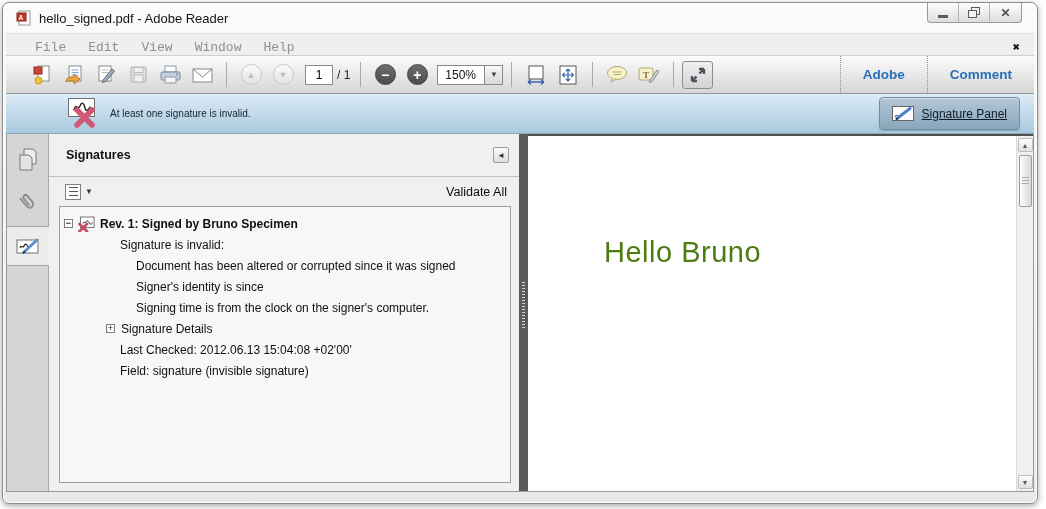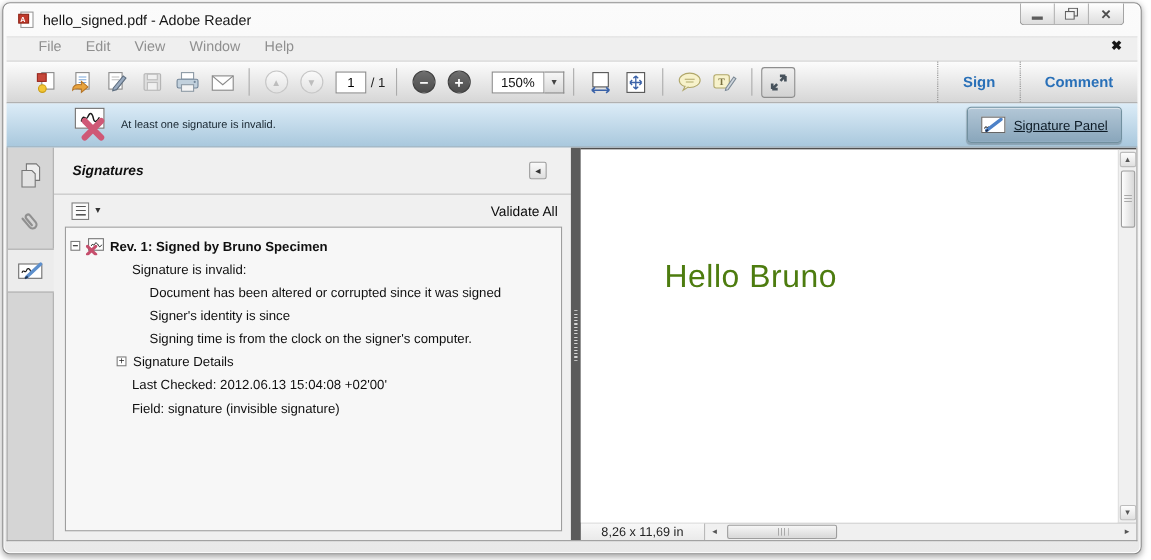--- a/index.html
+++ b/index.html
@@ -17,39 +17,39 @@
   .title-text { font-size:13px; color:#141414; }
   .win-controls { position:absolute; right:12px; top:0; display:flex;
     border:1px solid #9b9b9b; border-top:none; border-radius:0 0 4px 4px; overflow:hidden;
     background:linear-gradient(#ffffff,#dddddd); }
   .wc-btn { width:31px; height:19px; display:flex; align-items:center; justify-content:center; border-right:1px solid #b4b4b4; cursor:default; }
   .wc-btn:last-child { border-right:none; }
   .wc-min-glyph { width:10px; height:3px; background:#5c5c5c; margin-top:7px; }
   .wc-close-glyph { font-size:12px; font-weight:bold; color:#4e4e4e; }
 
   
-  .menubar { height:22px; display:flex; align-items:flex-start; padding-left:18px; background:#efefef; border-top:1px solid #e2e2e2; }
+  .menubar { height:22px; display:flex; align-items:flex-end; padding-left:18px; background:#efefef; border-top:1px solid #e2e2e2;font-family:Liberation Mono, monospace; }
   .menu-item { font-size:13px; color:#8f8f8f; padding:0 11px; }
   .menubar-close { margin-left:auto; margin-right:14px; font-size:12px; font-weight:bold; color:#161616; }
 
   
   .toolbar { height:39px; display:flex; align-items:center; padding-left:20px;
     background:linear-gradient(#fcfcfc, #e7e7e7 55%, #d6d6d6);
     border-top:1px solid #cfcfcf; border-bottom:1px solid #979797; }
   .tbtn { width:28px; height:28px; display:flex; align-items:center; justify-content:center; margin:0 2px; }
   .tsep { width:1px; height:25px; background:#ababab; margin:0 8px; }
   .circle-dis { width:21px; height:21px; border-radius:50%; background:linear-gradient(#fafafa,#e3e3e3);
     border:1px solid #c6c6c6; color:#bdbdbd; font-size:9px; display:flex; align-items:center; justify-content:center; }
   .circle-dark { width:21px; height:21px; border-radius:50%; background:linear-gradient(#6e6e6e,#4c4c4c);
     border:1px solid #3f3f3f; color:#ffffff; font-size:14px; font-weight:bold; line-height:1;
     display:flex; align-items:center; justify-content:center; }
   .pagebox { width:28px; height:20px; border:1px solid #8a8a8a; background:#ffffff; font-size:12px;
     text-align:center; margin:0 4px 0 6px; font-family:"Liberation Sans", sans-serif; }
   .pagetotal { font-size:12px; color:#222; margin-right:2px; }
-  .zoombox { display:flex; margin-left:14px; }
+  .zoombox { display:flex; margin-left:4px; }
   .zoomfield { width:48px; height:20px; border:1px solid #8a8a8a; background:#ffffff; font-size:12px; color:#111;
     display:flex; align-items:center; padding-left:7px; }
   .zoomcaret { width:18px; height:20px; border:1px solid #8a8a8a; border-left:none;
     background:linear-gradient(#f7f7f7,#d9d9d9); display:flex; align-items:center; justify-content:center;
     font-size:8px; color:#444; }
   .expandbtn { width:31px; height:28px; border:1px solid #8d8d8d; border-radius:3px;
     background:linear-gradient(#f0f0f0,#d2d2d2); display:flex; align-items:center; justify-content:center; }
   .tb-right { margin-left:auto; display:flex; align-items:stretch; height:100%; }
   .tb-link { display:flex; align-items:center; padding:0 22px; font-size:13.5px; font-weight:bold; color:#2970b8; }
   .dotsep { border-left:1px dotted #8f8f8f; }
@@ -70,21 +70,21 @@
   .sigpanel-label { font-size:12px; color:#0d1b26;text-decoration:underline; }
 
   
   .main { flex:1; display:flex; border:1px solid #9a9a9a; border-top:none; background:#f0f0f0; overflow:hidden; }
 
   .sidebar { width:42px; background:#d5d5d5; border-right:1px solid #a9a9a9; padding-top:6px; }
   .sb-item { width:42px; height:40px; display:flex; align-items:center; justify-content:center; margin-bottom:3px; }
   .sb-item.selected { background:#ececec; border-top:1px solid #a5a5a5; border-bottom:1px solid #a5a5a5; width:43px; }
 
   .sigpanel { width:470px; display:flex; flex-direction:column; background:#f0f0f0; }
-  .panel-header { height:43px; border-bottom:1px solid #c0c0c0; display:flex; align-items:center; padding:0 22px 0 17px;font-style:italic; }
+  .panel-header { height:43px; border-bottom:1px solid #c0c0c0; display:flex; align-items:center; padding:0 10px 0 17px; }
   .panel-title { font-size:12.5px; font-weight:bold; color:#101010; }
   .panel-collapse { margin-left:auto; width:16px; height:16px; border:1px solid #9d9d9d; border-radius:2px;
     background:linear-gradient(#fafafa,#dedede); display:flex; align-items:center; justify-content:center;
     font-size:8px; color:#333; }
   .panel-toolbar { height:29px; display:flex; align-items:center; padding:0 12px 0 16px; }
   .optbtn { display:flex; align-items:center; gap:4px; }
   .optbox { width:16px; height:16px; border:1px solid #7f7f7f; background:#fbfbfb; display:flex; align-items:center; justify-content:center; }
   .optlines { width:9px; height:9px;
     background:repeating-linear-gradient(to bottom,#555 0 1px, transparent 1px 4px); }
   .optcaret { font-size:8px; color:#333; }
@@ -267,21 +267,21 @@
     </div>
     <div class="tsep"></div>
     <div class="expandbtn">
       <svg width="18" height="18" viewBox="0 0 18 18">
         <path d="M10.5 7.5 L15 3 M15 3 h-5 M15 3 v5" fill="none" stroke="#47525c" stroke-width="2.4"></path>
         <path d="M7.5 10.5 L3 15 M3 15 h5 M3 15 v-5" fill="none" stroke="#47525c" stroke-width="2.4"></path>
       </svg>
     </div>
     <div class="tb-right">
       <div class="dotsep"></div>
-      <div class="tb-link">Sign</div>
+      <div class="tb-link">Adobe</div>
       <div class="dotsep"></div>
       <div class="tb-link">Comment</div>
     </div>
   </div>
 
   <div class="infobar">
     <div class="warnicon">
       <div class="sigbox">
         <svg width="22" height="14" viewBox="0 0 22 14">
             <path d="M3 10 C5 2, 7 11, 9 6 S13 3, 14 8 S18 9, 19 7" fill="none" stroke="#1a1a1a" stroke-width="1.3" stroke-linecap="round"></path>
@@ -394,29 +394,16 @@
           <div class="sc-arrow">
               <span>▲</span>
             </div>
           <div class="vthumb"></div>
           <div class="vspacer"></div>
           <div class="sc-arrow">
               <span>▼</span>
             </div>
         </div>
       </div>
-      <div class="statusbar">
-        <div class="sizebox">8,26 x 11,69 in</div>
-        <div class="hscroll">
-          <div class="flat-arrow">
-              <span>◄</span>
-            </div>
-          <div class="hthumb"></div>
-          <div class="hspacer"></div>
-          <div class="flat-arrow">
-              <span>►</span>
-            </div>
-        </div>
-      </div>
     </div>
 
   </div>
 </div>
 
 </body></html>

